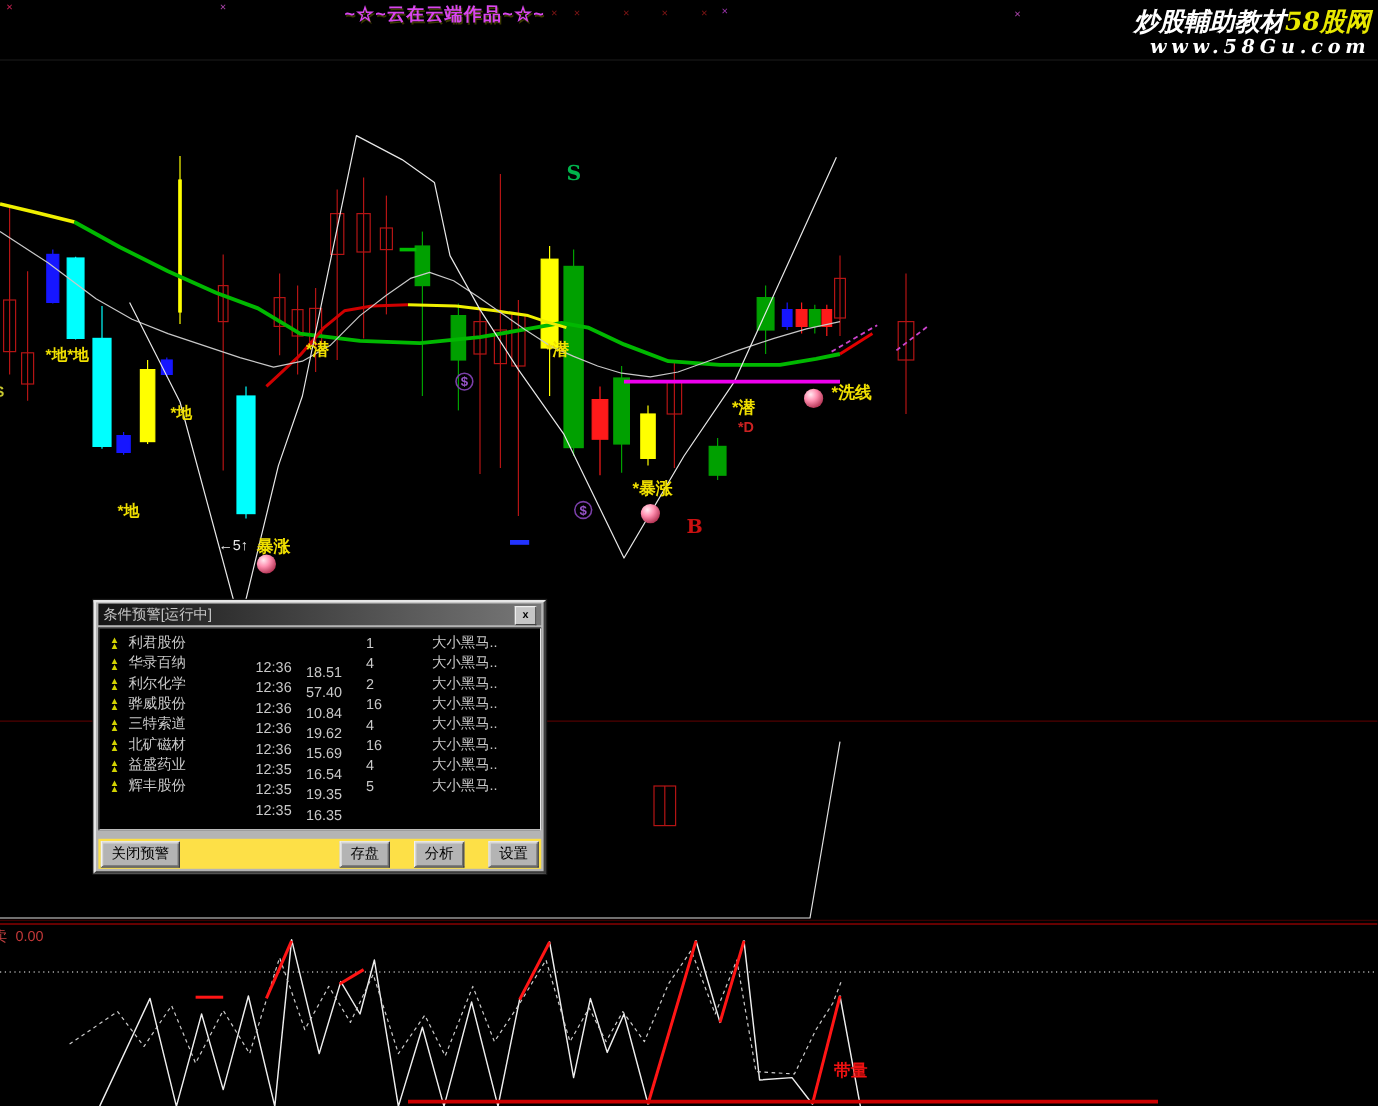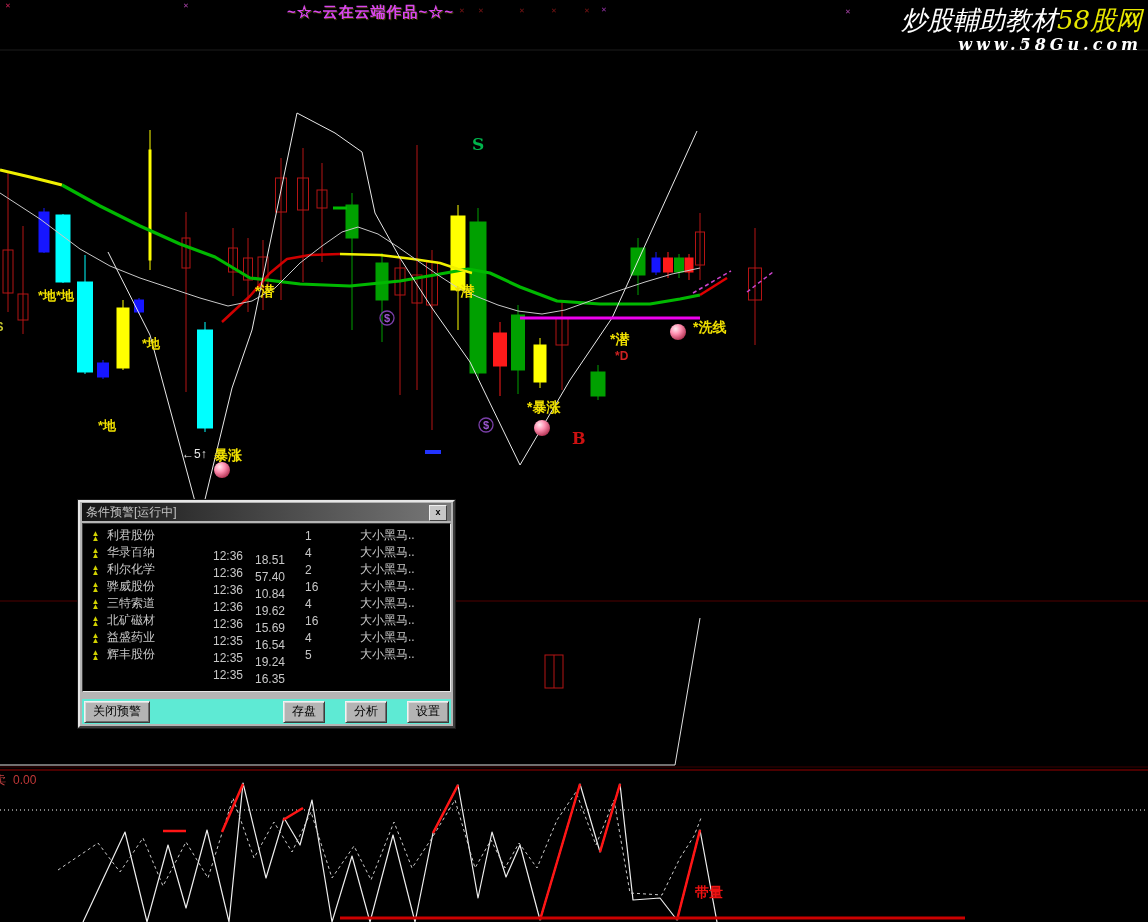--- a/index.html
+++ b/index.html
@@ -3,21 +3,21 @@
 <meta charset="utf-8">
 <style>
   html,body{margin:0;padding:0;background:#000;}
   body{position:relative;width:1148px;height:922px;overflow:hidden;
        font-family:"Liberation Sans",sans-serif;}
   
   .top-title{position:absolute;left:287px;top:3px;color:#d946ef;font-size:15px;
              font-weight:bold;letter-spacing:1px;text-shadow:1px 1px 0 #3a3a00;}
   .brand{position:absolute;right:6px;top:6px;text-align:right;
          font-family:"DejaVu Serif",serif;font-style:italic;line-height:1.15;}
-  .brand .l1{font-size:26px;font-weight:normal;color:#fff;}
+  .brand .l1{font-size:21px;font-weight:bold;color:#fff;}
   .brand .l1 .yel{color:#e8e800;}
   .brand .l2{font-size:16px;font-weight:bold;color:#fff;letter-spacing:4px;}
   
   #chart-svg{position:absolute;left:0;top:0;}
   
   .dlg{position:absolute;left:78px;top:500px;width:377px;height:228px;
        background:#b4b4b4;border:2px solid;border-color:#e6e6e6 #3c3c3c #3c3c3c #e6e6e6;
        box-shadow:0 0 0 1px #1a1a1a;box-sizing:border-box;padding:1px 2px;}
   .dlg-title{height:18px;background:linear-gradient(90deg,#141414,#787878);
              display:flex;align-items:flex-end;color:#c4c4c4;font-size:12px;padding:0 4px;}
@@ -27,21 +27,21 @@
   .dlg-list{position:relative;height:169px;background:#000;margin-top:2px;overflow:hidden;
             border:1px solid;border-color:#3a3a3a #e8e8e8 #e8e8e8 #3a3a3a;padding-top:3px;box-sizing:border-box;}
   .row{display:flex;height:17px;align-items:center;color:#c8c8c8;font-size:12px;white-space:nowrap;}
   .tri{width:13px;margin:0 5px 0 6px;display:flex;flex-direction:column;align-items:center;
        color:#d2d200;font-size:8px;line-height:5px;}
   .c-name{width:106px;}
   .c-time{width:42px;margin-top:40px;}
   .c-price{width:50px;margin-top:48px;}
   .c-count{width:55px;}
   .c-note{flex:1;}
-  .dlg-btnbar{position:absolute;left:2px;right:2px;bottom:2px;height:25px;background:#5eead4;
+  .dlg-btnbar{position:absolute;left:2px;right:2px;bottom:2px;height:25px;background:#fde047;
               display:flex;align-items:center;padding:0 2px;}
   .btn{height:20px;background:#b4b4b4;color:#000;font-size:12px;line-height:18px;text-align:center;
        border:1px solid;border-color:#f2f2f2 #3c3c3c #3c3c3c #f2f2f2;
        box-shadow:inset 1px 1px 0 #d8d8d8,inset -1px -1px 0 #6e6e6e;padding:0 8px;cursor:default;}
   .btn+.btn{margin-left:20px;}
   .spacer{flex:1;}
 </style>
 </head>
 <body>
 
@@ -268,21 +268,21 @@
         <span class="c-count">16</span>
         <span class="c-note">大小黑马..</span>
       </div>
       <div class="row">
         <span class="tri">
           <span>▲</span>
           <span>▲</span>
         </span>
         <span class="c-name">益盛药业</span>
         <span class="c-time">12:35</span>
-        <span class="c-price">19.24</span>
+        <span class="c-price">19.35</span>
         <span class="c-count">4</span>
         <span class="c-note">大小黑马..</span>
       </div>
       <div class="row">
         <span class="tri">
           <span>▲</span>
           <span>▲</span>
         </span>
         <span class="c-name">辉丰股份</span>
         <span class="c-time">12:35</span>

